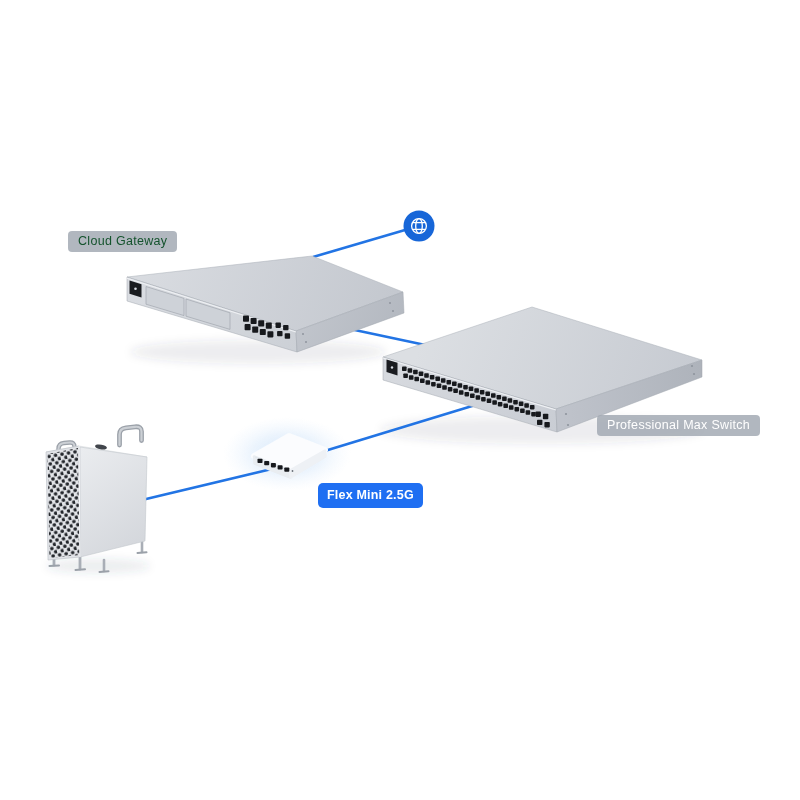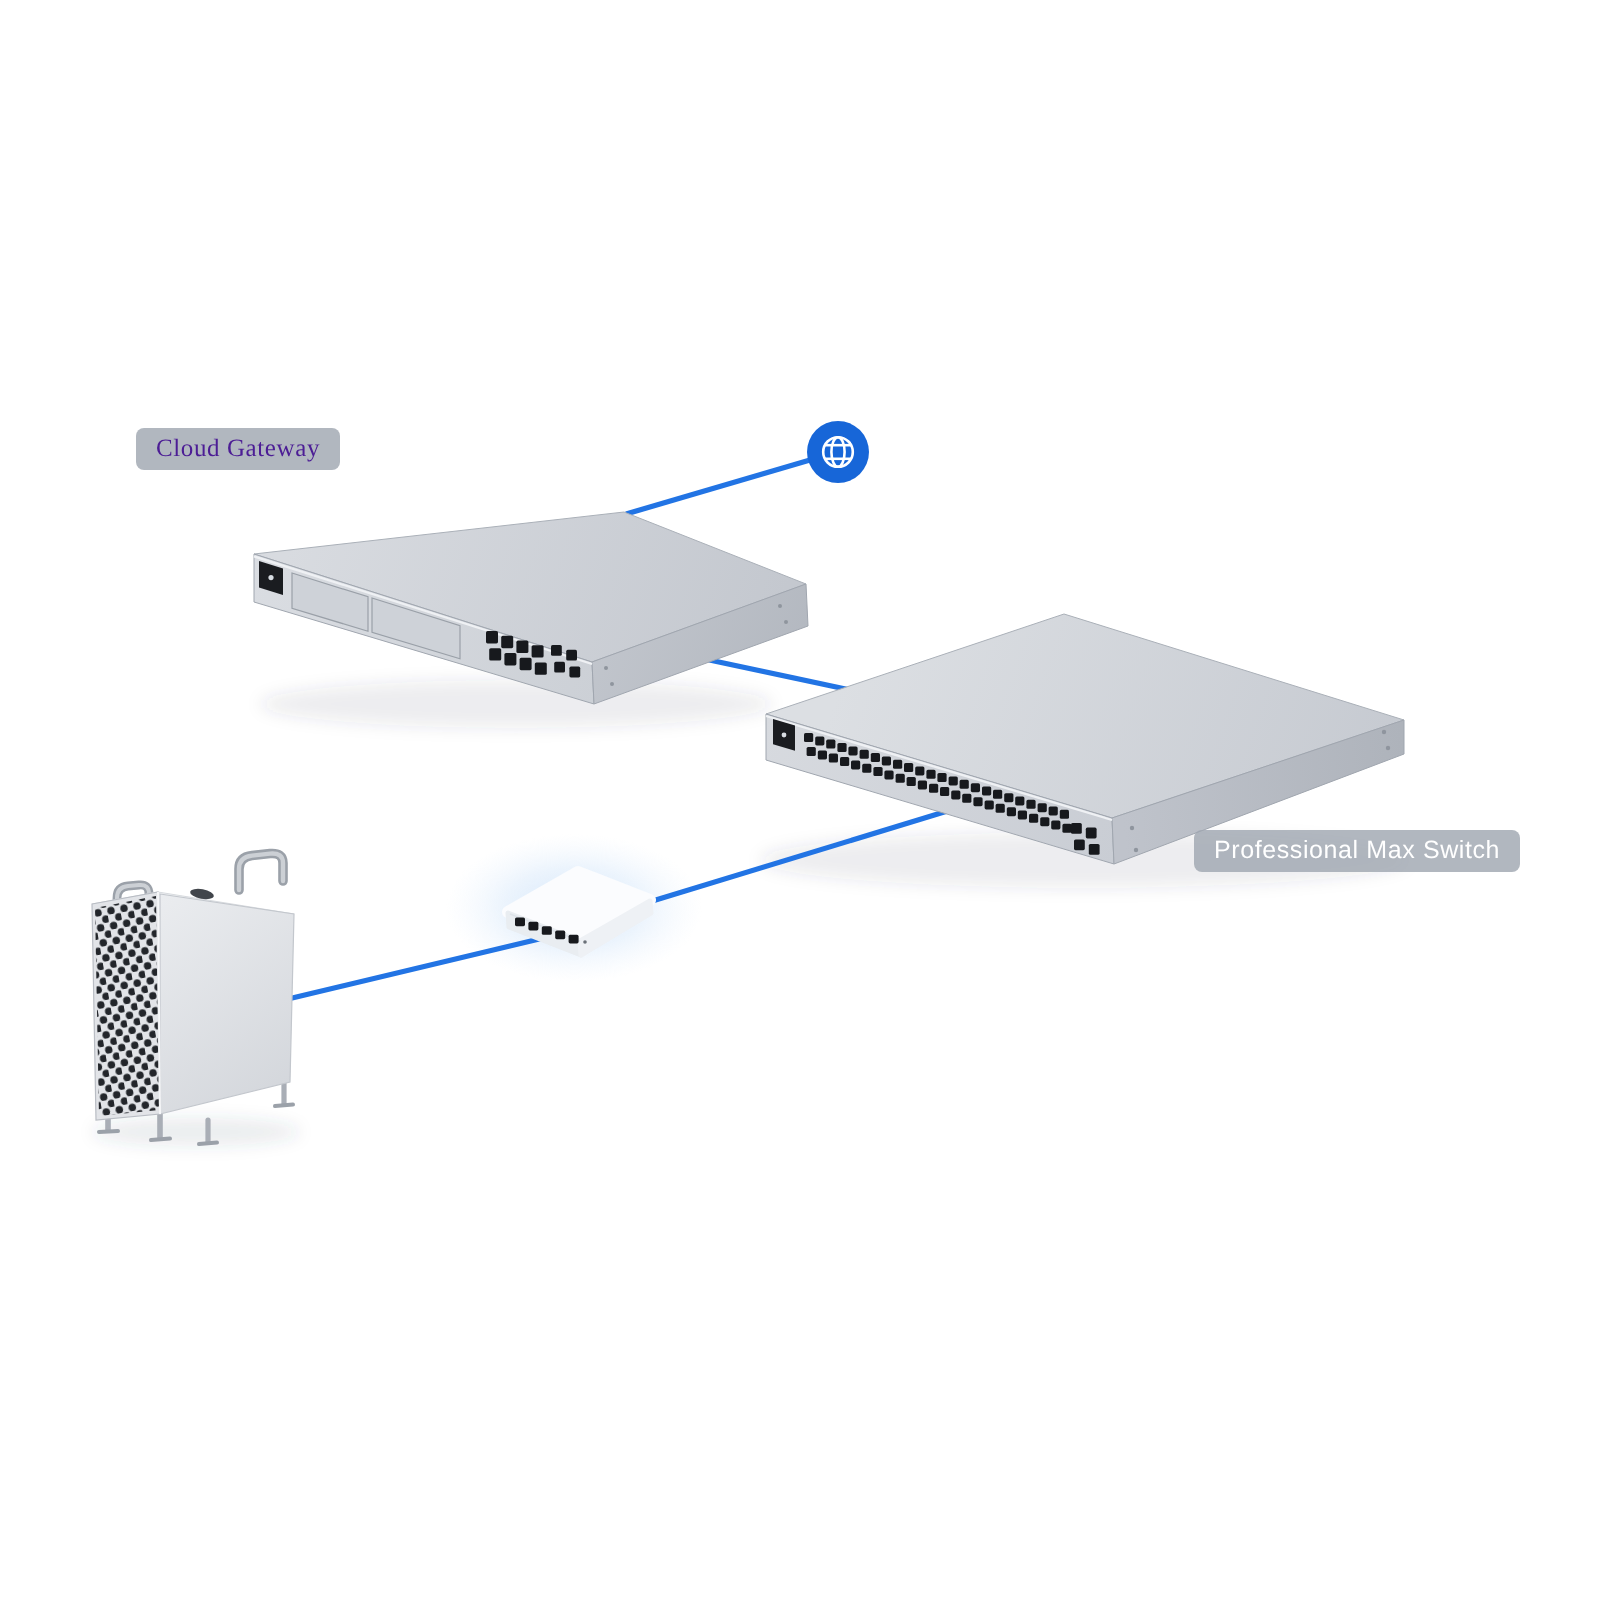--- a/index.html
+++ b/index.html
@@ -244,15 +244,16 @@
       <circle id="globeCircle" cx="419" cy="226" r="15.5" fill="#1766d8"></circle>
       <g fill="none" stroke="#ffffff" stroke-width="1.3">
         <circle cx="419" cy="226" r="7.4"></circle>
         <ellipse cx="419" cy="226" rx="3.3" ry="7.4"></ellipse>
         <line x1="412.4" y1="222.6" x2="425.6" y2="222.6"></line>
         <line x1="412.4" y1="229.4" x2="425.6" y2="229.4"></line>
       </g>
     </g>
   </svg>
 
-  <div class="badge grey" id="badge-gw" style="left: 68px; top: 214px; background: rgba(160, 167, 177, 0.82); color: #4c1d95; font-family: Liberation Serif, serif;">Cloud Gateway</div>
+  <div class="badge grey" id="badge-gw" style="left: 68px; top: 231px; background: rgba(160, 167, 177, 0.82); color: #14532d;">Cloud Gateway</div>
   <div class="badge grey" id="badge-sw" style="left: 597px; top: 415px; background: rgba(160, 167, 177, 0.82); color: rgb(255, 255, 255);">Professional Max Switch</div>
+  <div class="badge blue" id="badge-fm" style="left: 318px; top: 483px; background: rgb(31, 111, 242); color: rgb(255, 255, 255);">Flex Mini 2.5G</div>
 </div>
 
 </body></html>

